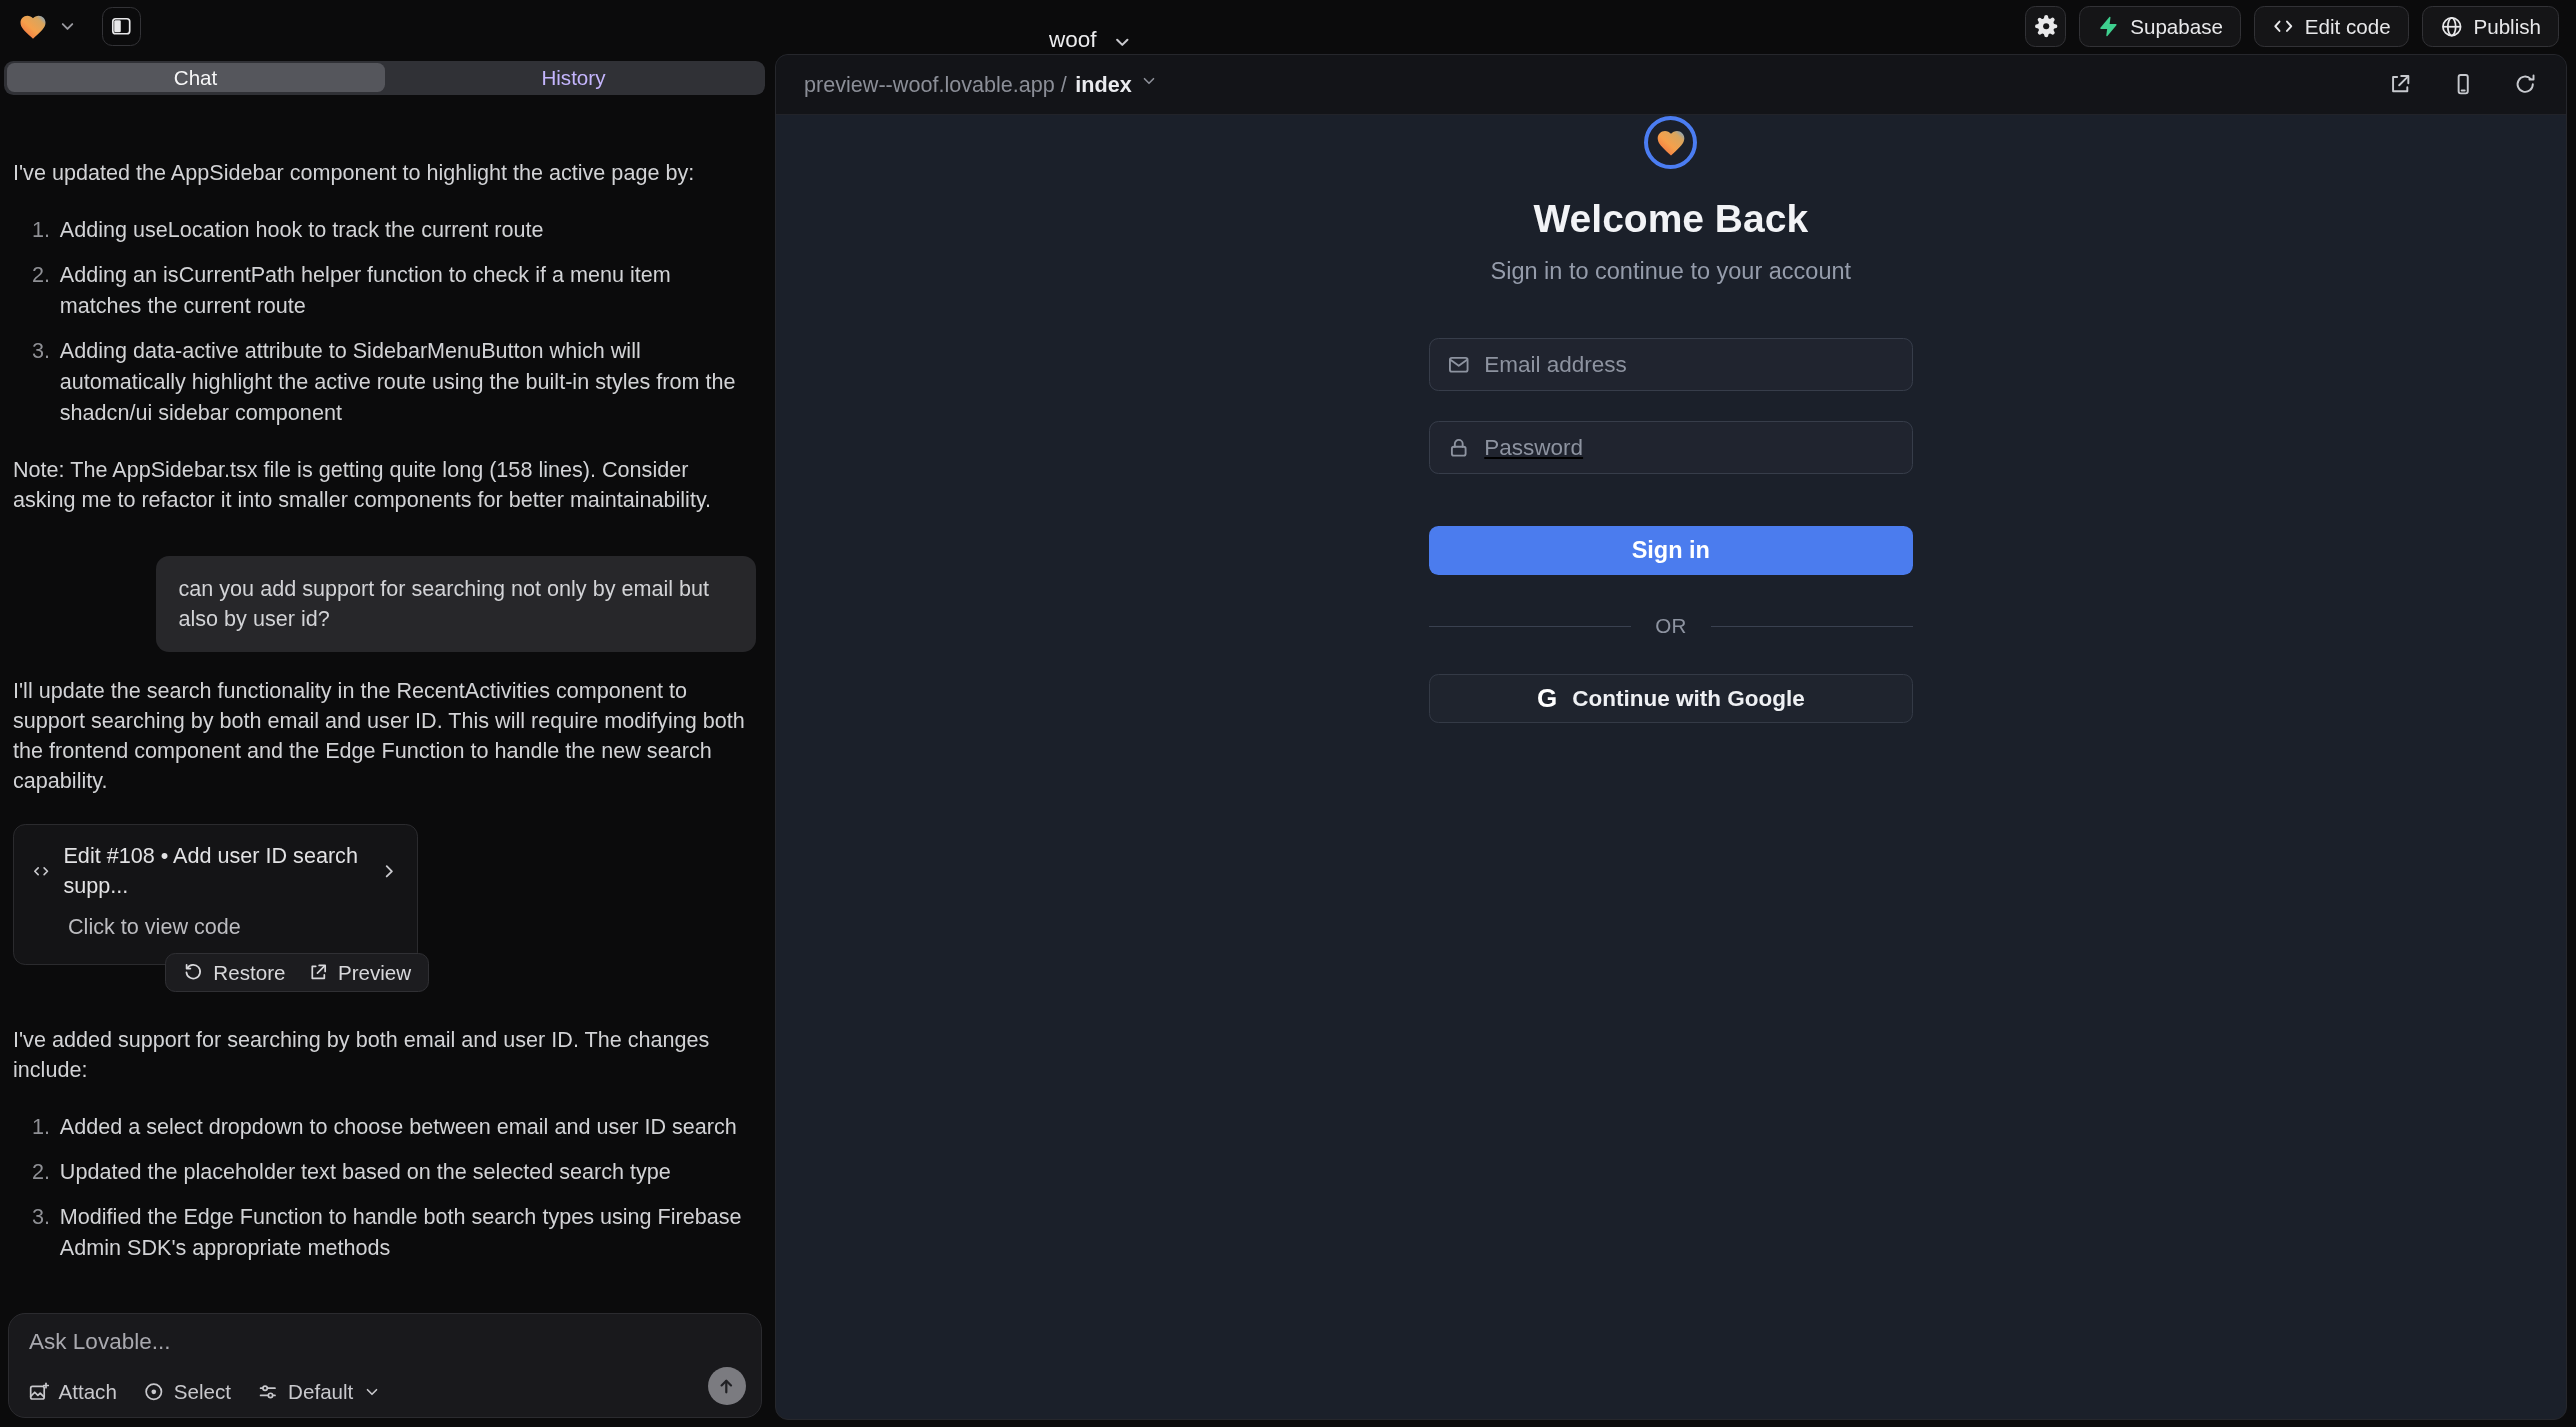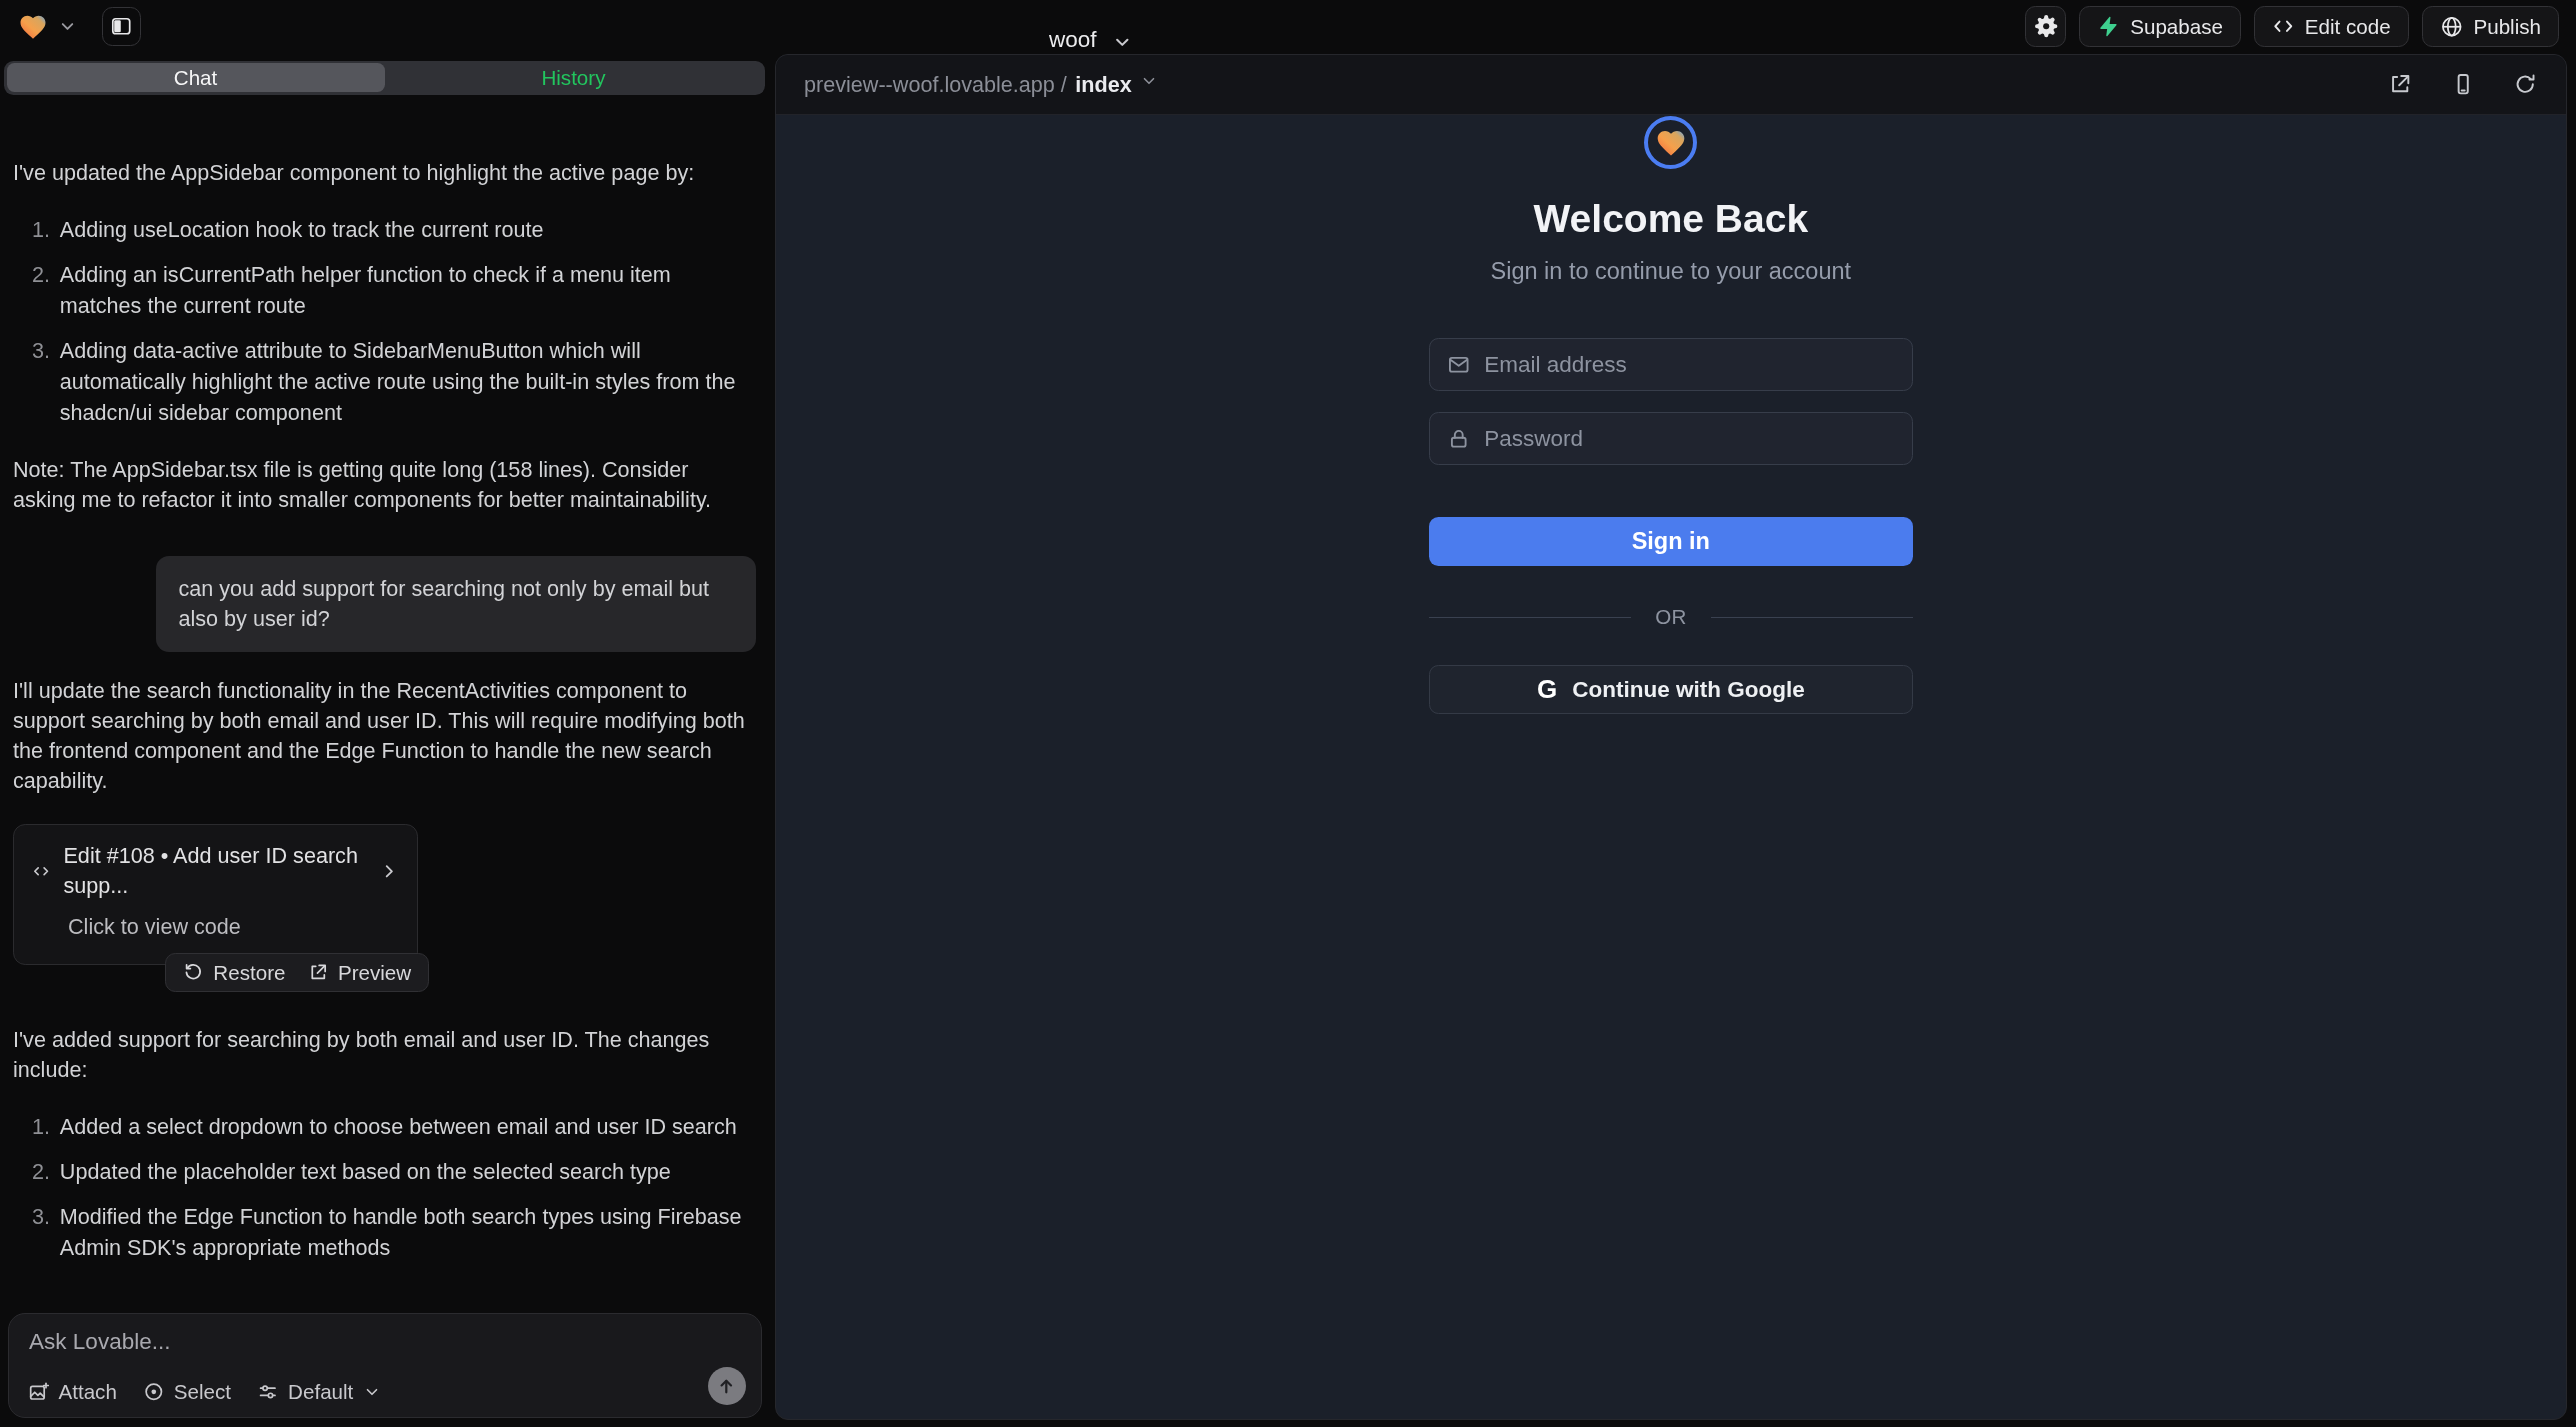--- a/index.html
+++ b/index.html
@@ -13,21 +13,21 @@
   .panel-toggle { width:39px; height:39px; margin-left:15px; border:0.9px solid #333337; border-radius:10.3px; display:flex; align-items:center; justify-content:center; background:transparent; cursor:pointer; }
   .topbar-title { position:absolute; left:1049px; top:0; height:53px; display:flex; align-items:flex-end; gap:15px; }
   .topbar-title .name { color:#ececee; font-size:22.5px; font-weight:500; }
   .topbar-right { margin-left:auto; display:flex; align-items:center; gap:13px; }
   .tb-btn { height:41px; display:flex; align-items:center; gap:10.3px; padding:0 17px; background:#151517; border:0.9px solid #323236; border-radius:10.3px; color:#e8e8ea; font-size:20.6px; font-weight:500; cursor:pointer; }
   .tb-btn.square { width:41px; padding:0; justify-content:center; }
 
   
   .left-panel { position:absolute; top:53px; left:0; width:769px; bottom:0; }
   .tabs { margin:7.5px 3.8px 0 3.8px; height:34px; background:#303136; border-radius:9.4px; display:flex; padding:2.8px; }
-  .tab { flex:1; display:flex; align-items:center; justify-content:center; font-size:20.6px; color:#22c55e; border-radius:7.5px; cursor:pointer; }
+  .tab { flex:1; display:flex; align-items:center; justify-content:center; font-size:20.6px; color:#c4b5fd; border-radius:7.5px; cursor:pointer; }
   .tab.active { background:#55565c; color:#f6f6f7; }
 
   .chat-scroll { position:absolute; top:105px; left:0; right:0; bottom:124px; padding:0 13px; color:#d2d3d6; font-size:21.6px; line-height:30px; overflow:hidden; }
   .para { margin-top:0; }
   .msg-list { margin:26px 0 0 0; padding-left:43px; }
   .msg-list li { margin-bottom:14px; line-height:31px; padding-left:3.8px; }
   .msg-list li::marker { color:#8f9095; }
   .note { margin-top:27px; }
   .user-bubble { margin:41px 0 0 auto; width:600px; background:#27272a; border-radius:13px; padding:18px 22.5px; line-height:30px; }
   .lovable-row { margin-top:45px; display:flex; align-items:center; gap:12.2px; }
@@ -62,21 +62,21 @@
   .ph-icons { margin-left:auto; display:flex; align-items:center; gap:38px; }
   .ph-icons .ic { display:flex; cursor:pointer; color:#c7c9ce; }
 
   .preview-content { position:absolute; top:61px; left:0; right:0; bottom:0; display:flex; flex-direction:column; align-items:center; justify-content:flex-start; }
   .login { width:484px; display:flex; flex-direction:column; align-items:center; }
   .login-logo { width:53px; height:53px; border:4.7px solid #4b7df2; border-radius:50%; display:flex; align-items:center; justify-content:center; }
   .login-h1 { margin-top:28px; color:#f2f3f6; font-size:39px; font-weight:700; }
   .login-sub { margin-top:17px; color:#959cab; font-size:23.5px; }
   .field { margin-top:0; width:484px; height:53px; background:#20242f; border:1.4px solid #373d4a; border-radius:9.4px; display:flex; align-items:center; gap:14px; padding:0 17px; }
   .field.email { margin-top:53px; }
-  .field.pass { margin-top:21px; }
+  .field.pass { margin-top:30px;text-decoration:underline; }
   .field .f-icon { display:flex; color:#8d93a0; }
   .field input { flex:1; background:transparent; border:none; outline:none; color:#d9dde5; font-size:22.5px; font-family:"Liberation Sans", sans-serif; }
   .field input::placeholder { color:#8d93a0; }
   .signin-btn { margin-top:52px; width:484px; height:49px; background:#4b7cee; border:none; border-radius:9.4px; color:#ffffff; font-size:23.5px; font-weight:600; cursor:pointer; font-family:"Liberation Sans", sans-serif; }
   .or-row { margin-top:39px; width:484px; display:flex; align-items:center; gap:24.4px; }
   .or-row .line { flex:1; height:0.9px; background:#3a4150; }
   .or-row .or-text { color:#8d93a0; font-size:20.6px; }
   .google-btn { margin-top:36px; width:484px; height:49px; background:#1f242e; border:1.4px solid #343a46; border-radius:9.4px; display:flex; align-items:center; justify-content:center; gap:15px; cursor:pointer; }
   .google-btn .g { color:#ffffff; font-size:26px; font-weight:700; }
   .google-btn .lbl { color:#eef0f3; font-size:22.5px; font-weight:600; }

